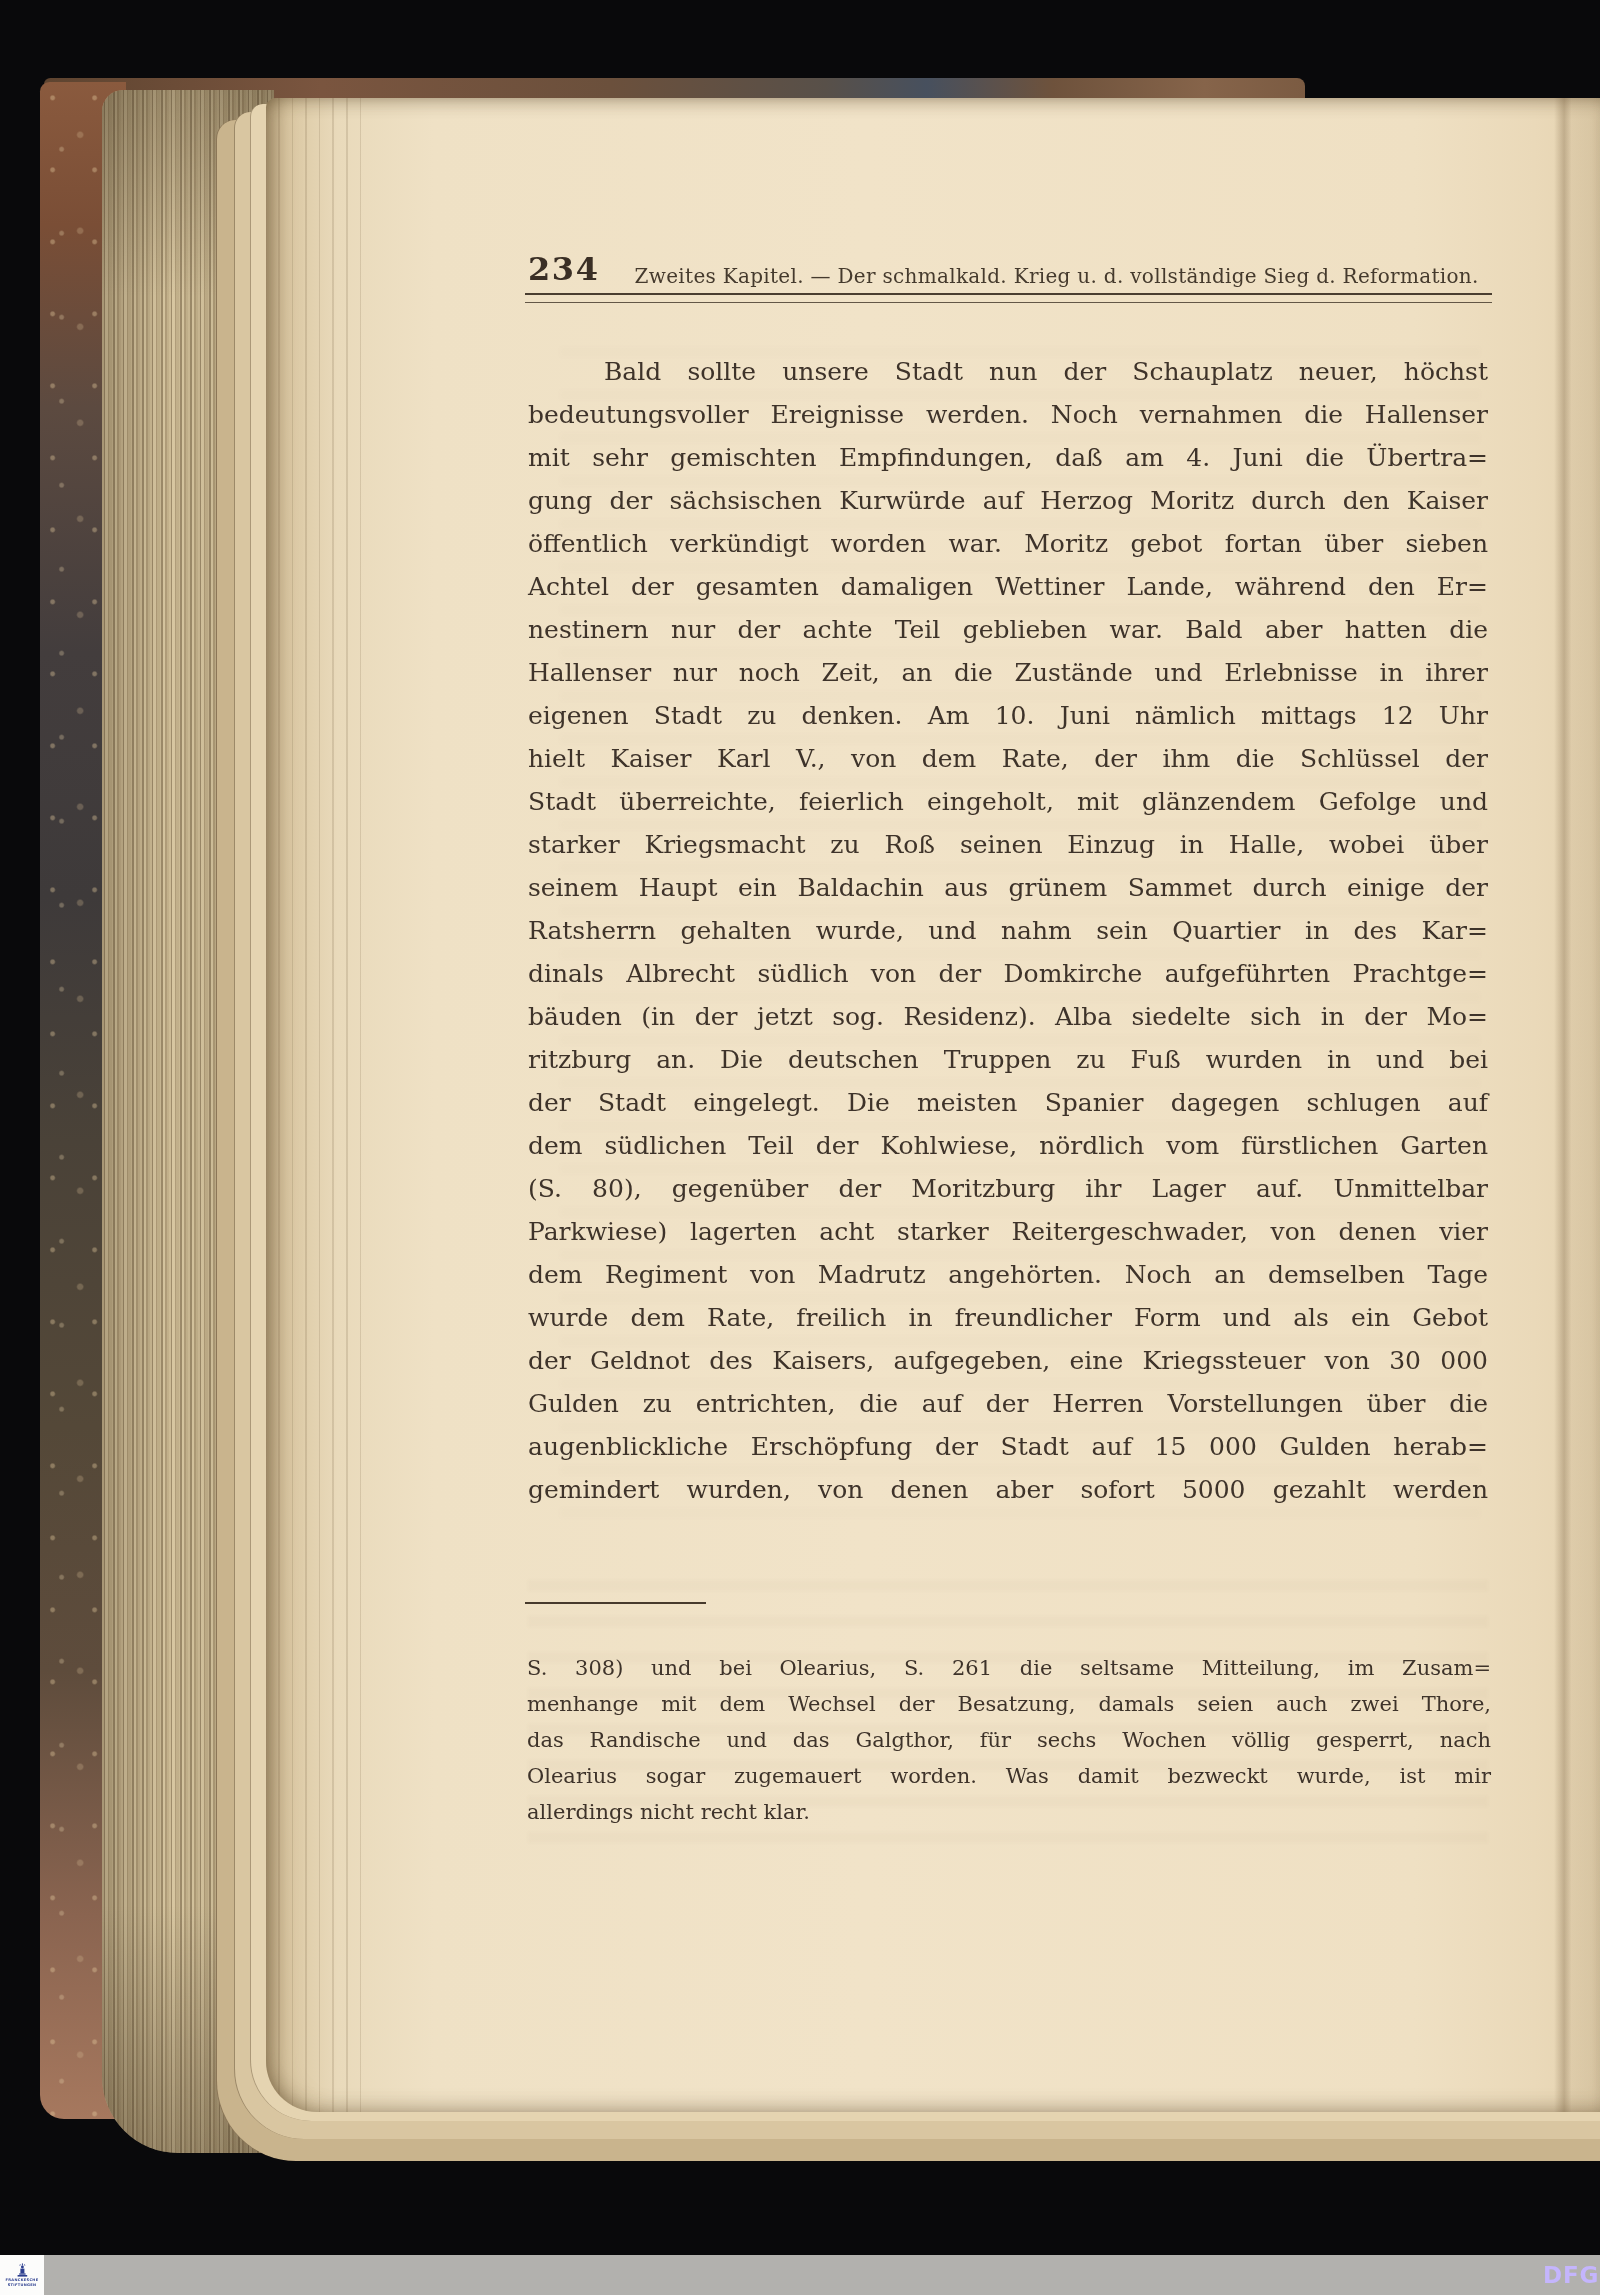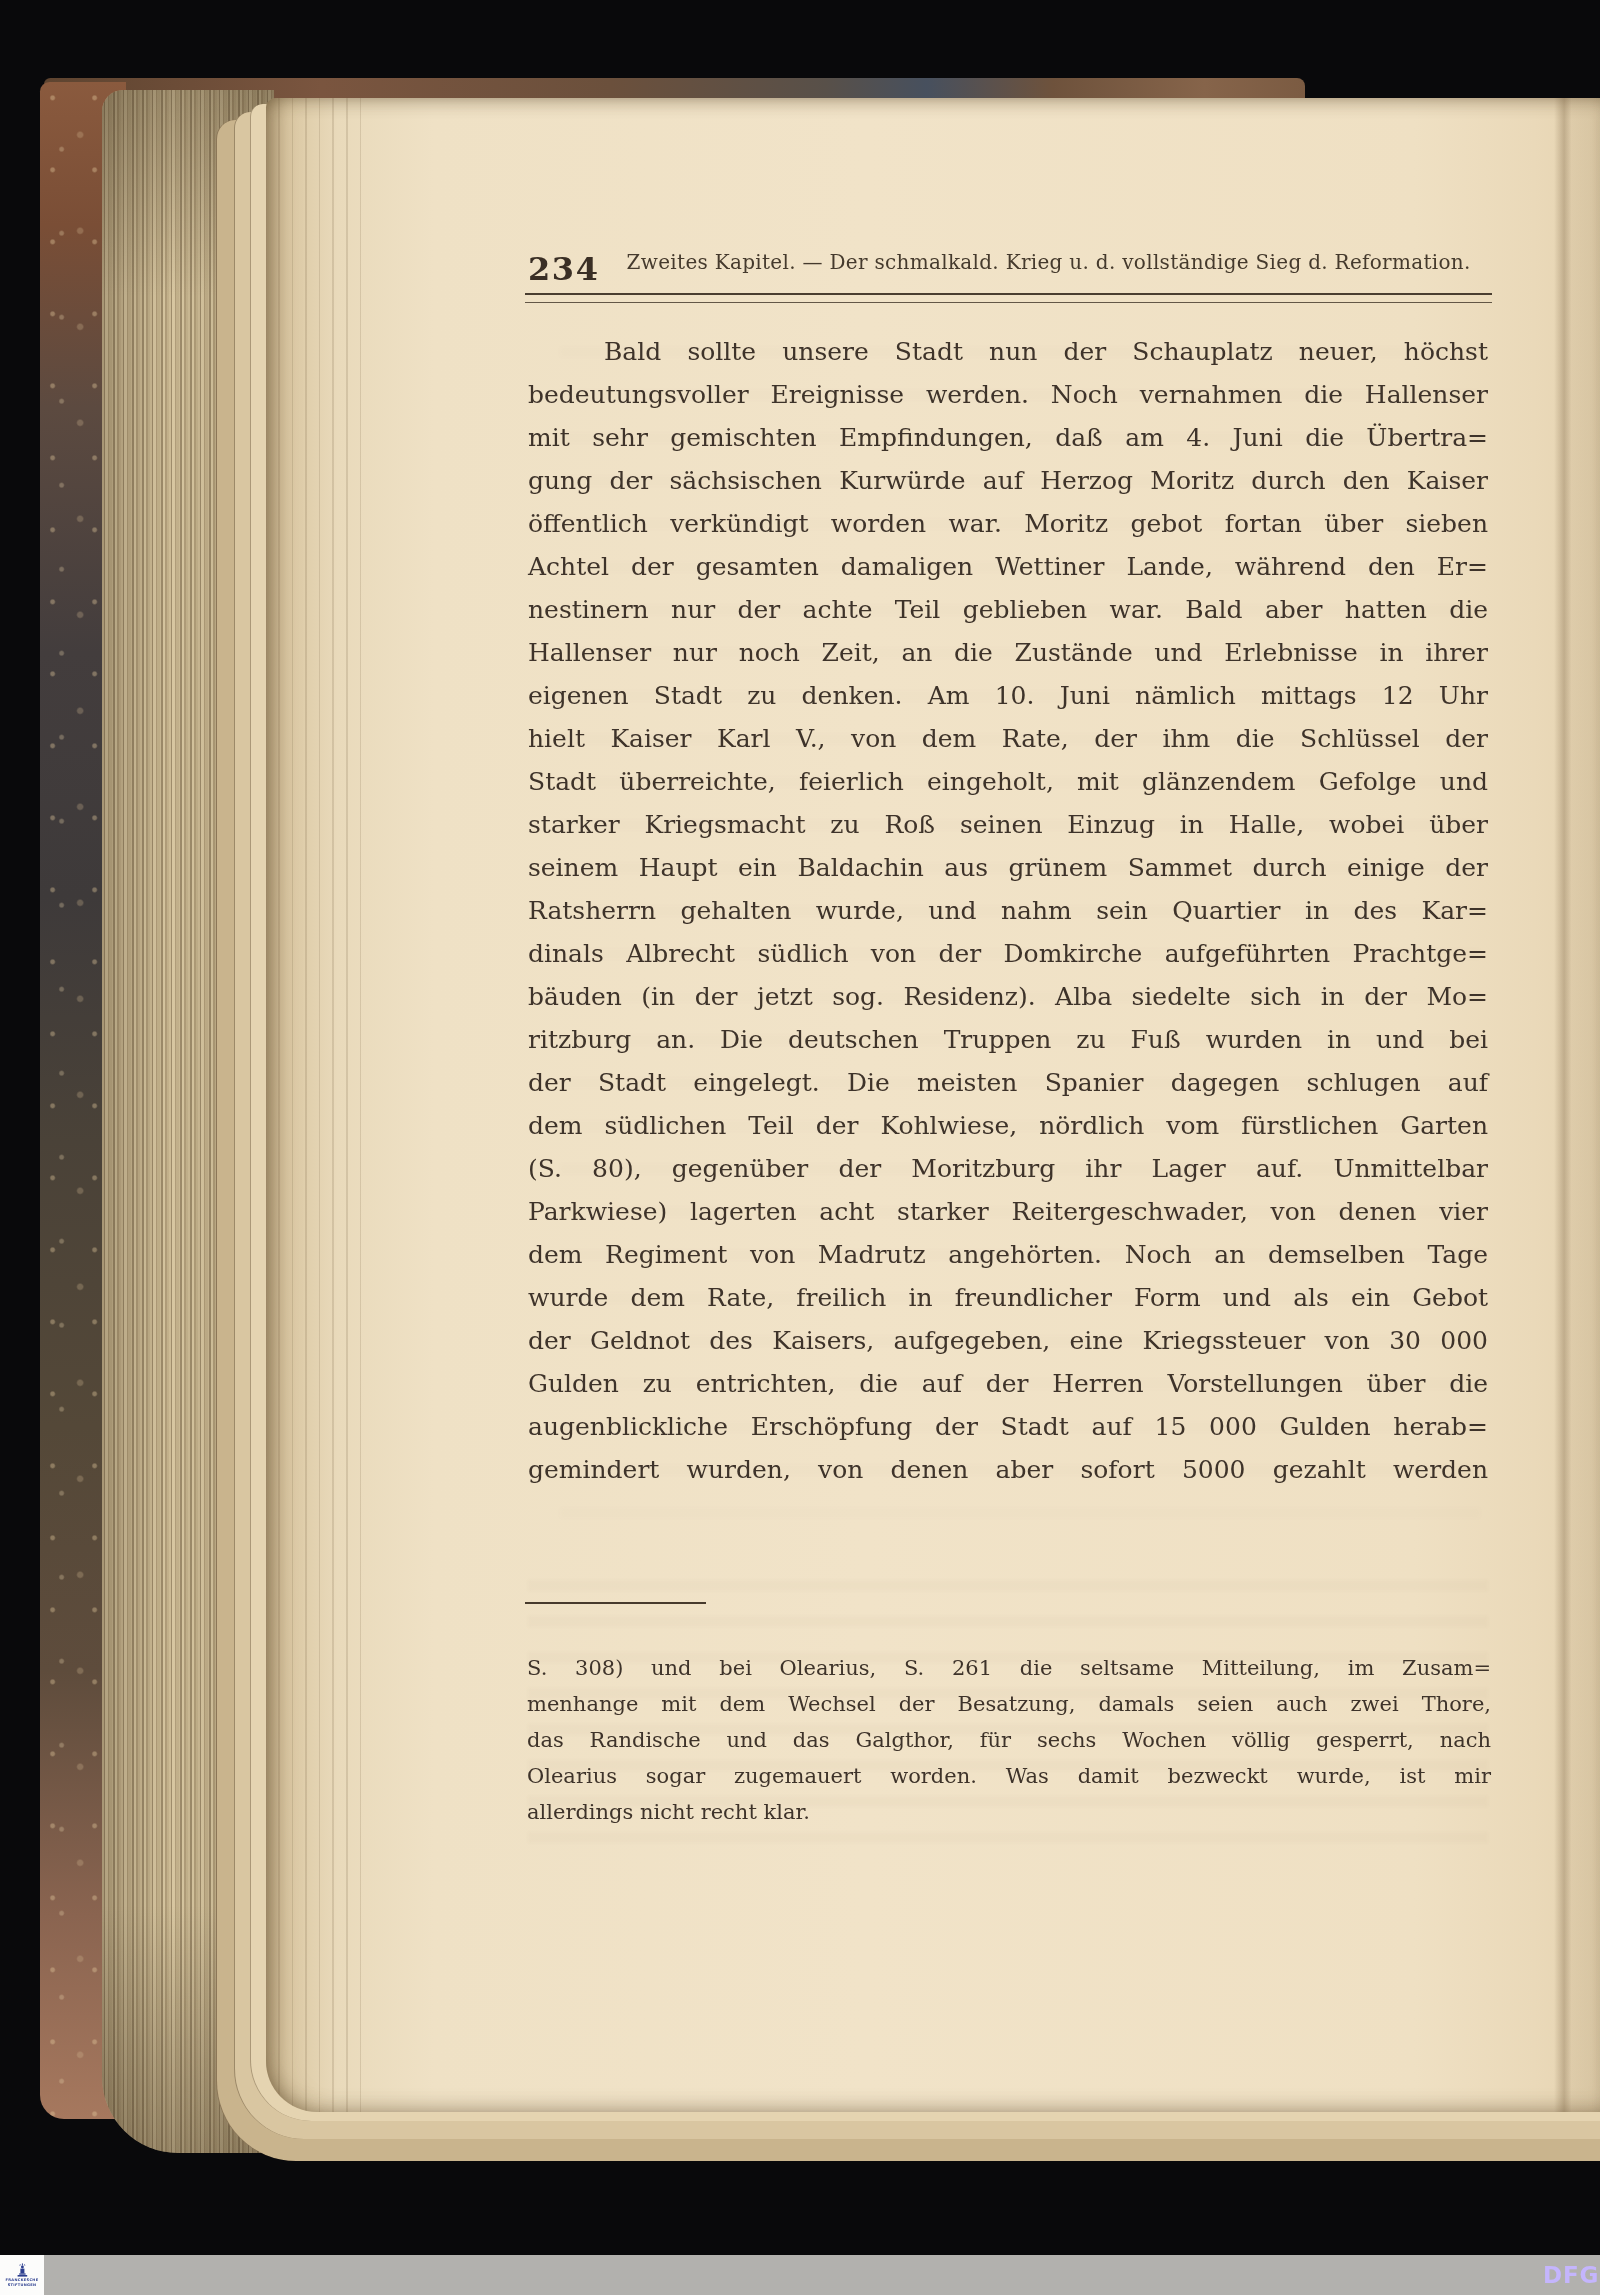--- a/index.html
+++ b/index.html
@@ -26,28 +26,28 @@
   .sheet.s1{left:250px;top:104px;width:1351px;height:2017px;border-radius:12.8px 0 0 61px;background:#e5d4b1;border-left:1.6px solid rgba(100,80,50,.45);}
   .page{position:absolute;left:266px;top:98px;width:1335px;height:2014px;border-radius:9.6px 0 0 51px;
     background:linear-gradient(90deg,#cdb892 0px,#dcc9a4 22.4px,#e9dabb 72px,#efe1c5 168px,#f1e3c8 45%,#efe0c3 86%,#ead9b9 95%,#e5d3b0 100%);
     box-shadow:inset 16px 0 27px -11.2px rgba(80,60,30,.5), inset 0 11.2px 17.6px -11.2px rgba(80,60,30,.45), inset 0 -12.8px 21px -12.8px rgba(80,60,30,.4);}
   .curve-lines{position:absolute;left:266px;top:98px;width:96px;height:2014px;border-radius:9.6px 0 0 51px;opacity:.55;
     background:repeating-linear-gradient(90deg,transparent 0 12px,rgba(110,88,58,.32) 12px 13.6px);}
   .crease{position:absolute;left:1554px;top:98px;width:46px;height:2014px;
     background:linear-gradient(90deg,rgba(120,95,60,0) 0,rgba(110,86,54,.32) 22%,rgba(140,115,80,.10) 38%,rgba(110,88,55,.12) 100%);}
   
   .ink{color:#3e332a;}
-  .header-row{position:absolute;left:528px;top:250px;width:960px;display:flex;align-items:flex-start;gap:27px;}
+  .header-row{position:absolute;left:528px;top:250px;width:960px;display:flex;align-items:flex-end;gap:35px;}
   .page-num{font-size:32px;font-weight:600;letter-spacing:1.6px;color:#3a2f25;}
   .chapter{font-size:20px;color:#453a2d;white-space:nowrap;letter-spacing:0.3px;}
   .double-rule{position:absolute;left:525px;top:293px;width:967px;height:7.2px;
     border-top:2.4px solid #4a3e30;border-bottom:1.6px solid rgba(74,62,48,.85);}
   .body-text{position:absolute;left:528px;top:330px;width:960px;font-size:25px;line-height:43px;}
   .body-text .line{text-align:justify;text-align-last:justify;white-space:nowrap0;}
-  .body-text .line:first-child{text-indent:76px;}
+  .body-text .line:first-child{text-indent:76px;margin-top:20px;}
   .fn-rule{position:absolute;left:525px;top:1602px;width:181px;border-top:2.4px solid #473a2c;}
   .footnote{position:absolute;left:527px;top:1650px;width:964px;font-size:21px;line-height:36px;}
   .footnote .line{text-align:justify;text-align-last:justify;}
   .footnote .line:last-child{text-align-last:left;}
   .bleed{position:absolute;left:528px;top:1573px;width:960px;height:288px;opacity:.5;filter:blur(1.6px);pointer-events:none;
     background:repeating-linear-gradient(0deg,transparent 0 17.6px,rgba(125,104,78,.07) 17.6px 29px,transparent 29px 36px);}
   .bleed2{position:absolute;left:560px;top:344px;width:920px;height:1201px;opacity:.35;filter:blur(2.4px);pointer-events:none;
     background:repeating-linear-gradient(0deg,transparent 0 27px,rgba(120,100,75,.05) 27px 37px,transparent 37px 43px);}
   
   .footer-bar{position:absolute;left:0;top:2255px;width:1601px;height:41px;background:#b2b1ae;}

